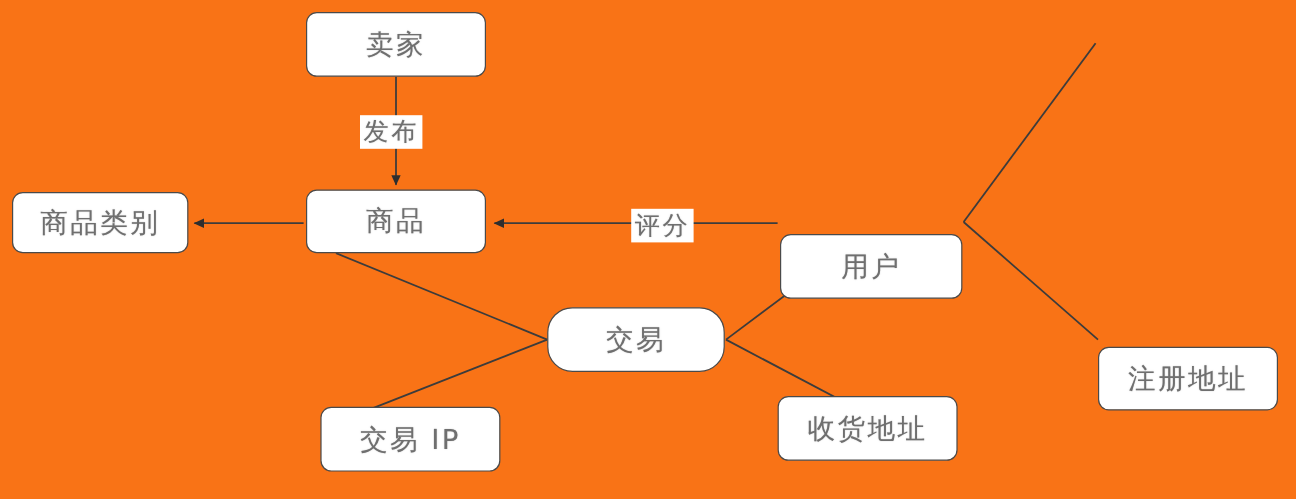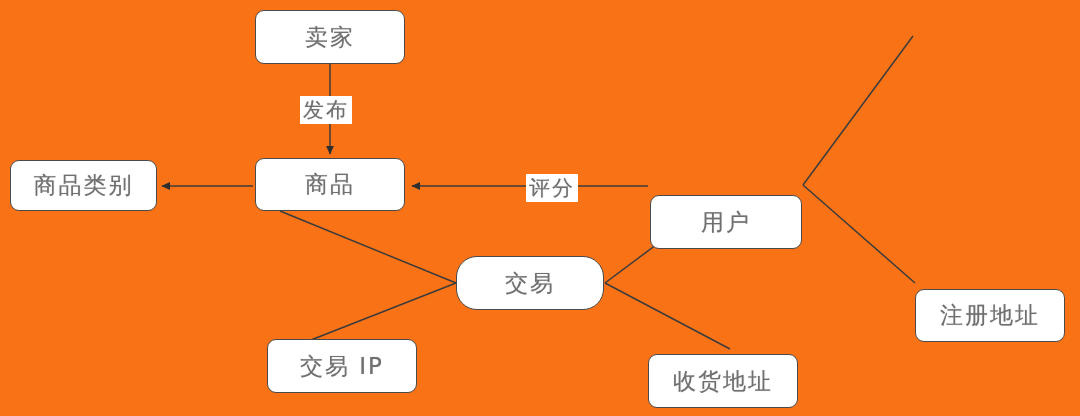--- a/index.html
+++ b/index.html
@@ -106,21 +106,21 @@
   </div>
 
   <div class="node" style="left:456px; top:256px; width:148px; height:54px;border-radius:21px;">
     <span>交易</span>
   </div>
 
   <div class="node" style="left:267px; top:339px; width:150px; height:54px;">
     <span>交易 IP</span>
   </div>
 
-  <div class="node" style="left:648px; top:354px; width:150px; height:54px;">
+  <div class="node" style="left:648px; top:330px; width:150px; height:54px;">
     <span>收货地址</span>
   </div>
 
   <div class="edge-label" style="left:300px; top:96px;">发布</div>
 
   <div class="edge-label" style="left:526px; top:174px;">评分</div>
 
 </div>
 
 </body></html>

